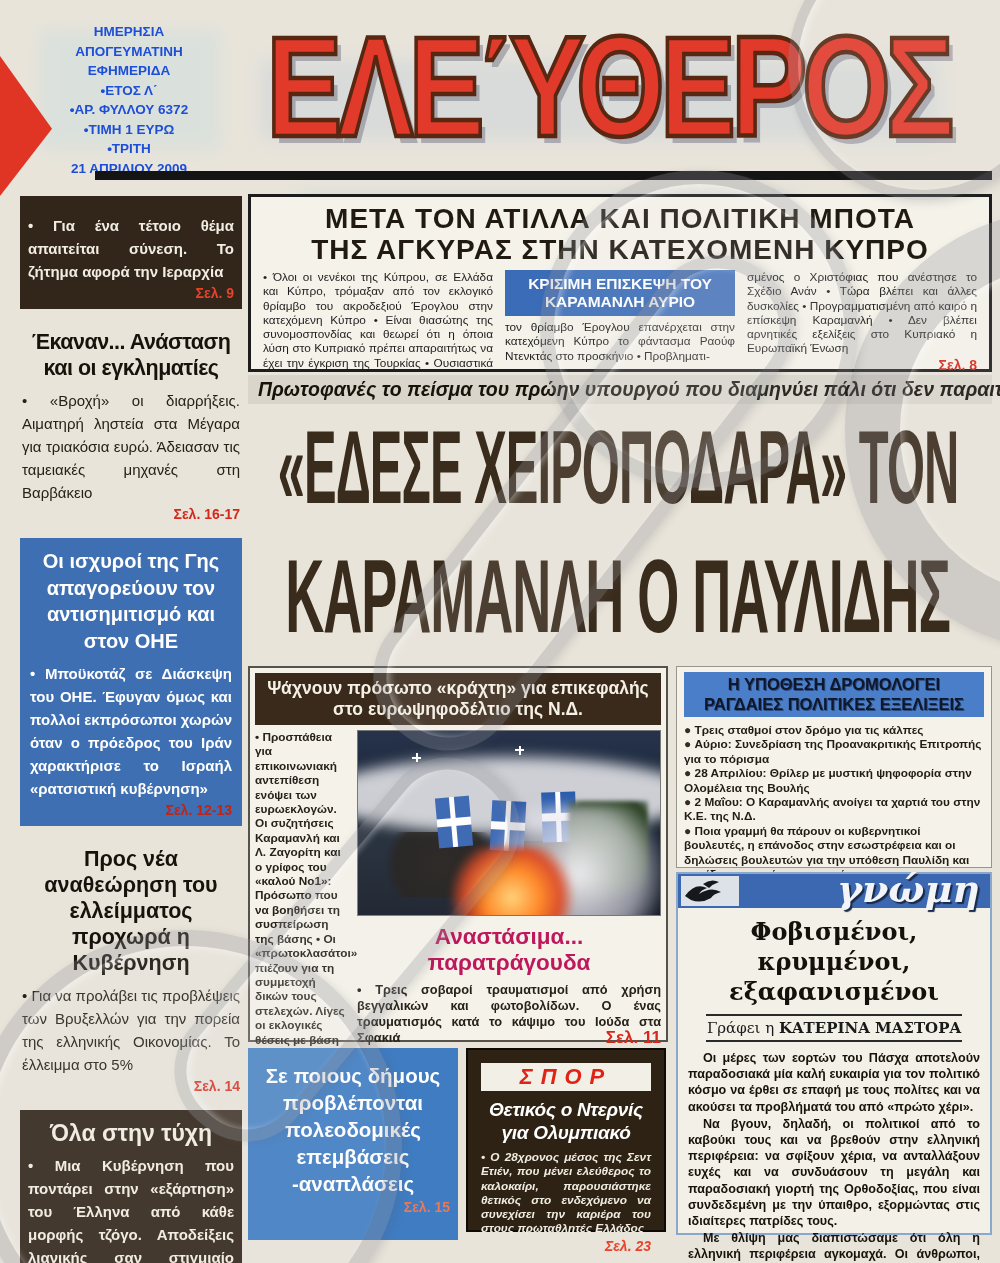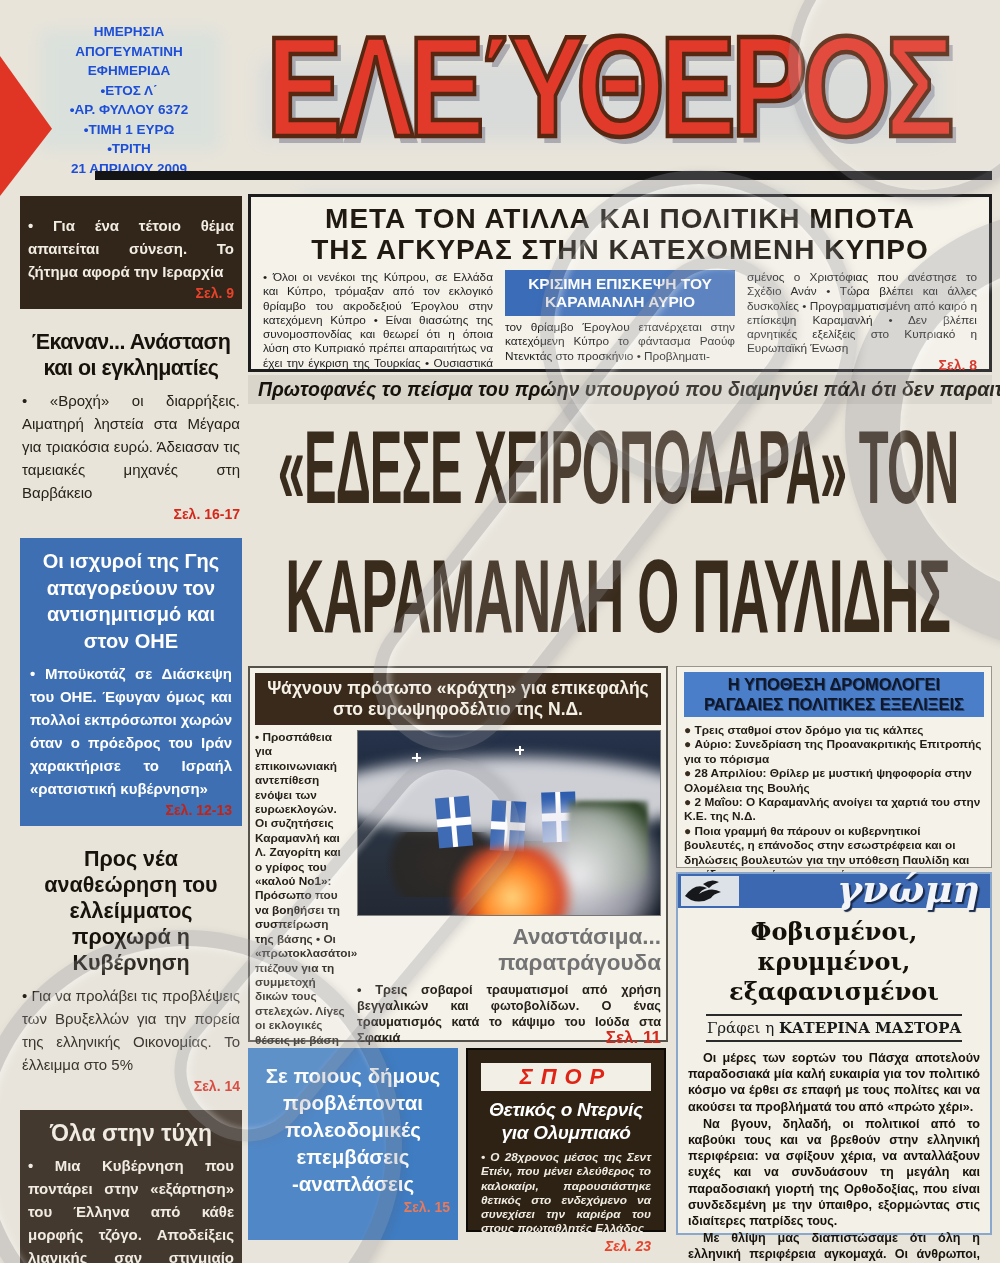--- a/index.html
+++ b/index.html
@@ -87,21 +87,21 @@
            background:radial-gradient(circle at 50% 35%,#3c5a30 0%,#23391c 55%,transparent 75%);}
   #ph-smoke{right:-8%;bottom:-15%;width:70%;height:75%;filter:blur(6px);
             background:radial-gradient(circle,rgba(248,246,250,.95) 0%,rgba(230,228,238,.6) 50%,transparent 72%);}
   #ph-fire{left:30%;bottom:-18%;width:42%;height:55%;filter:blur(3px);
            background:radial-gradient(circle,#ffd27a 0%,#ff8a2a 35%,rgba(224,60,20,.85) 60%,transparent 78%);}
   .ph-star{width:9px;height:9px;
      background:linear-gradient(#fff,#fff) center/100% 22% no-repeat,
                 linear-gradient(#fff,#fff) center/22% 100% no-repeat;}
   #ph-s1{left:18%;top:12%;}
   #ph-s2{left:52%;top:8%;}
-  #nd-sub-title{font-weight:800;font-size:22.5px;color:#737373;text-align:right;margin-top:8px;}
+  #nd-sub-title{font-weight:800;font-size:22.5px;color:#be185d;text-align:center;margin-top:8px;}
   #nd-sub-text{font-weight:bold;font-size:12.8px;line-height:16px;color:#26211a;
                margin-top:6px;text-align:justify;}
   #nd-sub-text .pref{float:right;font-size:17px;}
   
   #municipal{left:248px;top:1048px;width:210px;height:192px;background:#3f7cc2;
              box-sizing:border-box;padding:14px 8px 6px;color:#fff;text-align:center;}
   #municipal .mtext{font-weight:800;font-size:20.5px;line-height:27px;}
   #municipal .sb-page .pref{color:#e8795a;}
   #sports{left:466px;top:1048px;width:200px;height:184px;background:#2e2214;
           border:2px solid #0e0a06;box-sizing:border-box;padding:13px;font-style:italic;}

